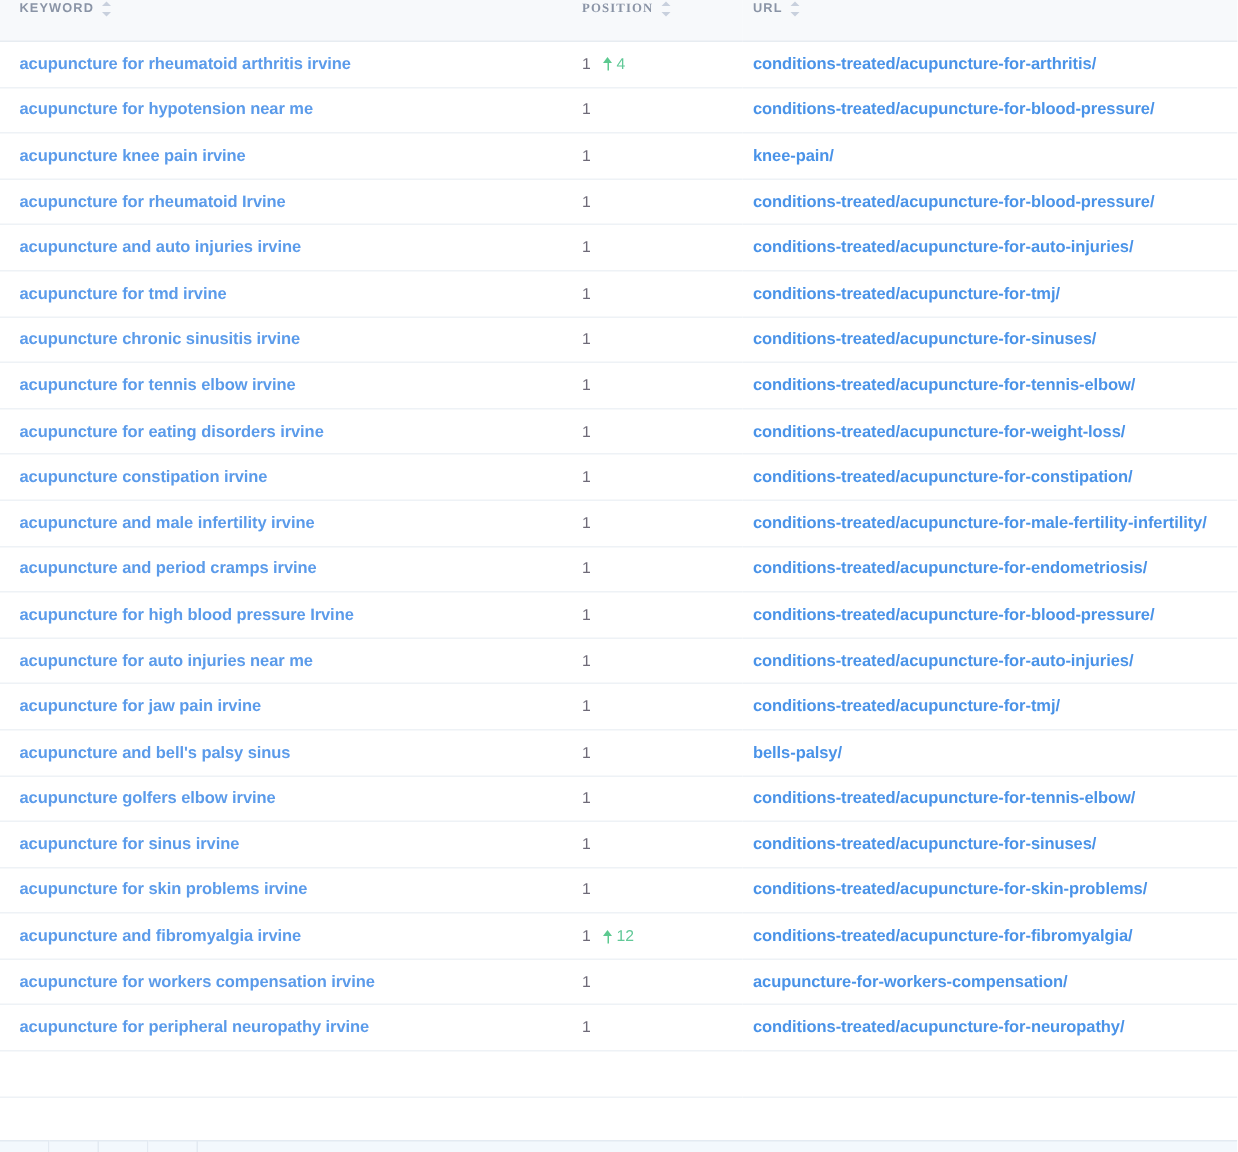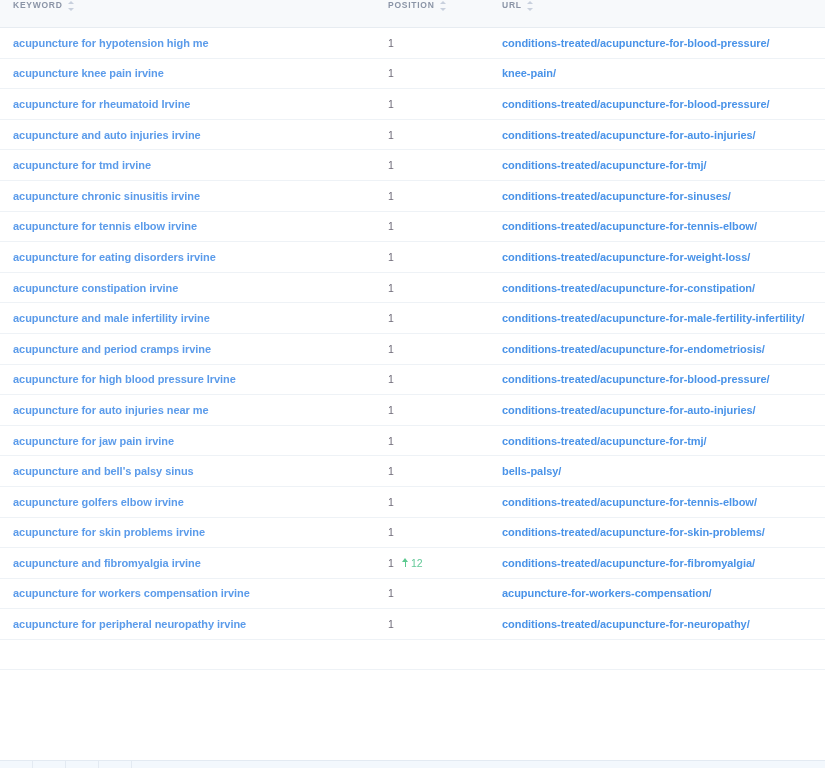--- a/index.html
+++ b/index.html
@@ -46,21 +46,21 @@
     background: #f7f9fb;
     white-space: nowrap;
   }
   th .th-inner {
     display: flex;
     align-items: flex-start;
     gap: 5px;
     height: 27px;
   }
   th.col-keyword  { width: 388px; }
-  th.col-position { width: 107px; }
+  th.col-position { width: 107px; font-family: Liberation Serif, serif; }
   th.col-url      { width: 330px; }
 
   th.col-keyword  .th-inner { padding-left: 13px; }
   th.col-position .th-inner { padding-left: 0px; }
   th.col-url      .th-inner { padding-left: 7px; }
 
   .sort-icon {
     display: inline-block;
     width: 7px;
     height: 12px;
@@ -222,21 +222,34 @@
         <th class="col-url">
           <div class="th-inner">
             <span>URL</span>
             <span class="sort-icon"></span>
           </div>
         </th>
       </tr>
     </thead>
     <tbody id="table-body">
         <tr class="data-row">
-          <td class="cell-keyword"><a class="kw-link">acupuncture for hypotension high me</a></td>
+          <td class="cell-keyword"><a class="kw-link">acupuncture for rheumatoid arthritis irvine</a></td>
+          <td class="cell-position">
+            <div class="pos-wrap">
+              <span class="pos-value">1</span>
+              <span class="pos-change">
+                <span class="arrow-up"></span>
+                <span>4</span>
+              </span>
+            </div>
+          </td>
+          <td class="cell-url"><a class="url-link">conditions-treated/acupuncture-for-arthritis/</a></td>
+        </tr>
+        <tr class="data-row">
+          <td class="cell-keyword"><a class="kw-link">acupuncture for hypotension near me</a></td>
           <td class="cell-position">
             <div class="pos-wrap">
               <span class="pos-value">1</span>
             </div>
           </td>
           <td class="cell-url"><a class="url-link">conditions-treated/acupuncture-for-blood-pressure/</a></td>
         </tr>
         <tr class="data-row">
           <td class="cell-keyword"><a class="kw-link">acupuncture knee pain irvine</a></td>
           <td class="cell-position">
@@ -364,20 +377,29 @@
           <td class="cell-url"><a class="url-link">bells-palsy/</a></td>
         </tr>
         <tr class="data-row">
           <td class="cell-keyword"><a class="kw-link">acupuncture golfers elbow irvine</a></td>
           <td class="cell-position">
             <div class="pos-wrap">
               <span class="pos-value">1</span>
             </div>
           </td>
           <td class="cell-url"><a class="url-link">conditions-treated/acupuncture-for-tennis-elbow/</a></td>
+        </tr>
+        <tr class="data-row">
+          <td class="cell-keyword"><a class="kw-link">acupuncture for sinus irvine</a></td>
+          <td class="cell-position">
+            <div class="pos-wrap">
+              <span class="pos-value">1</span>
+            </div>
+          </td>
+          <td class="cell-url"><a class="url-link">conditions-treated/acupuncture-for-sinuses/</a></td>
         </tr>
         <tr class="data-row">
           <td class="cell-keyword"><a class="kw-link">acupuncture for skin problems irvine</a></td>
           <td class="cell-position">
             <div class="pos-wrap">
               <span class="pos-value">1</span>
             </div>
           </td>
           <td class="cell-url"><a class="url-link">conditions-treated/acupuncture-for-skin-problems/</a></td>
         </tr>

